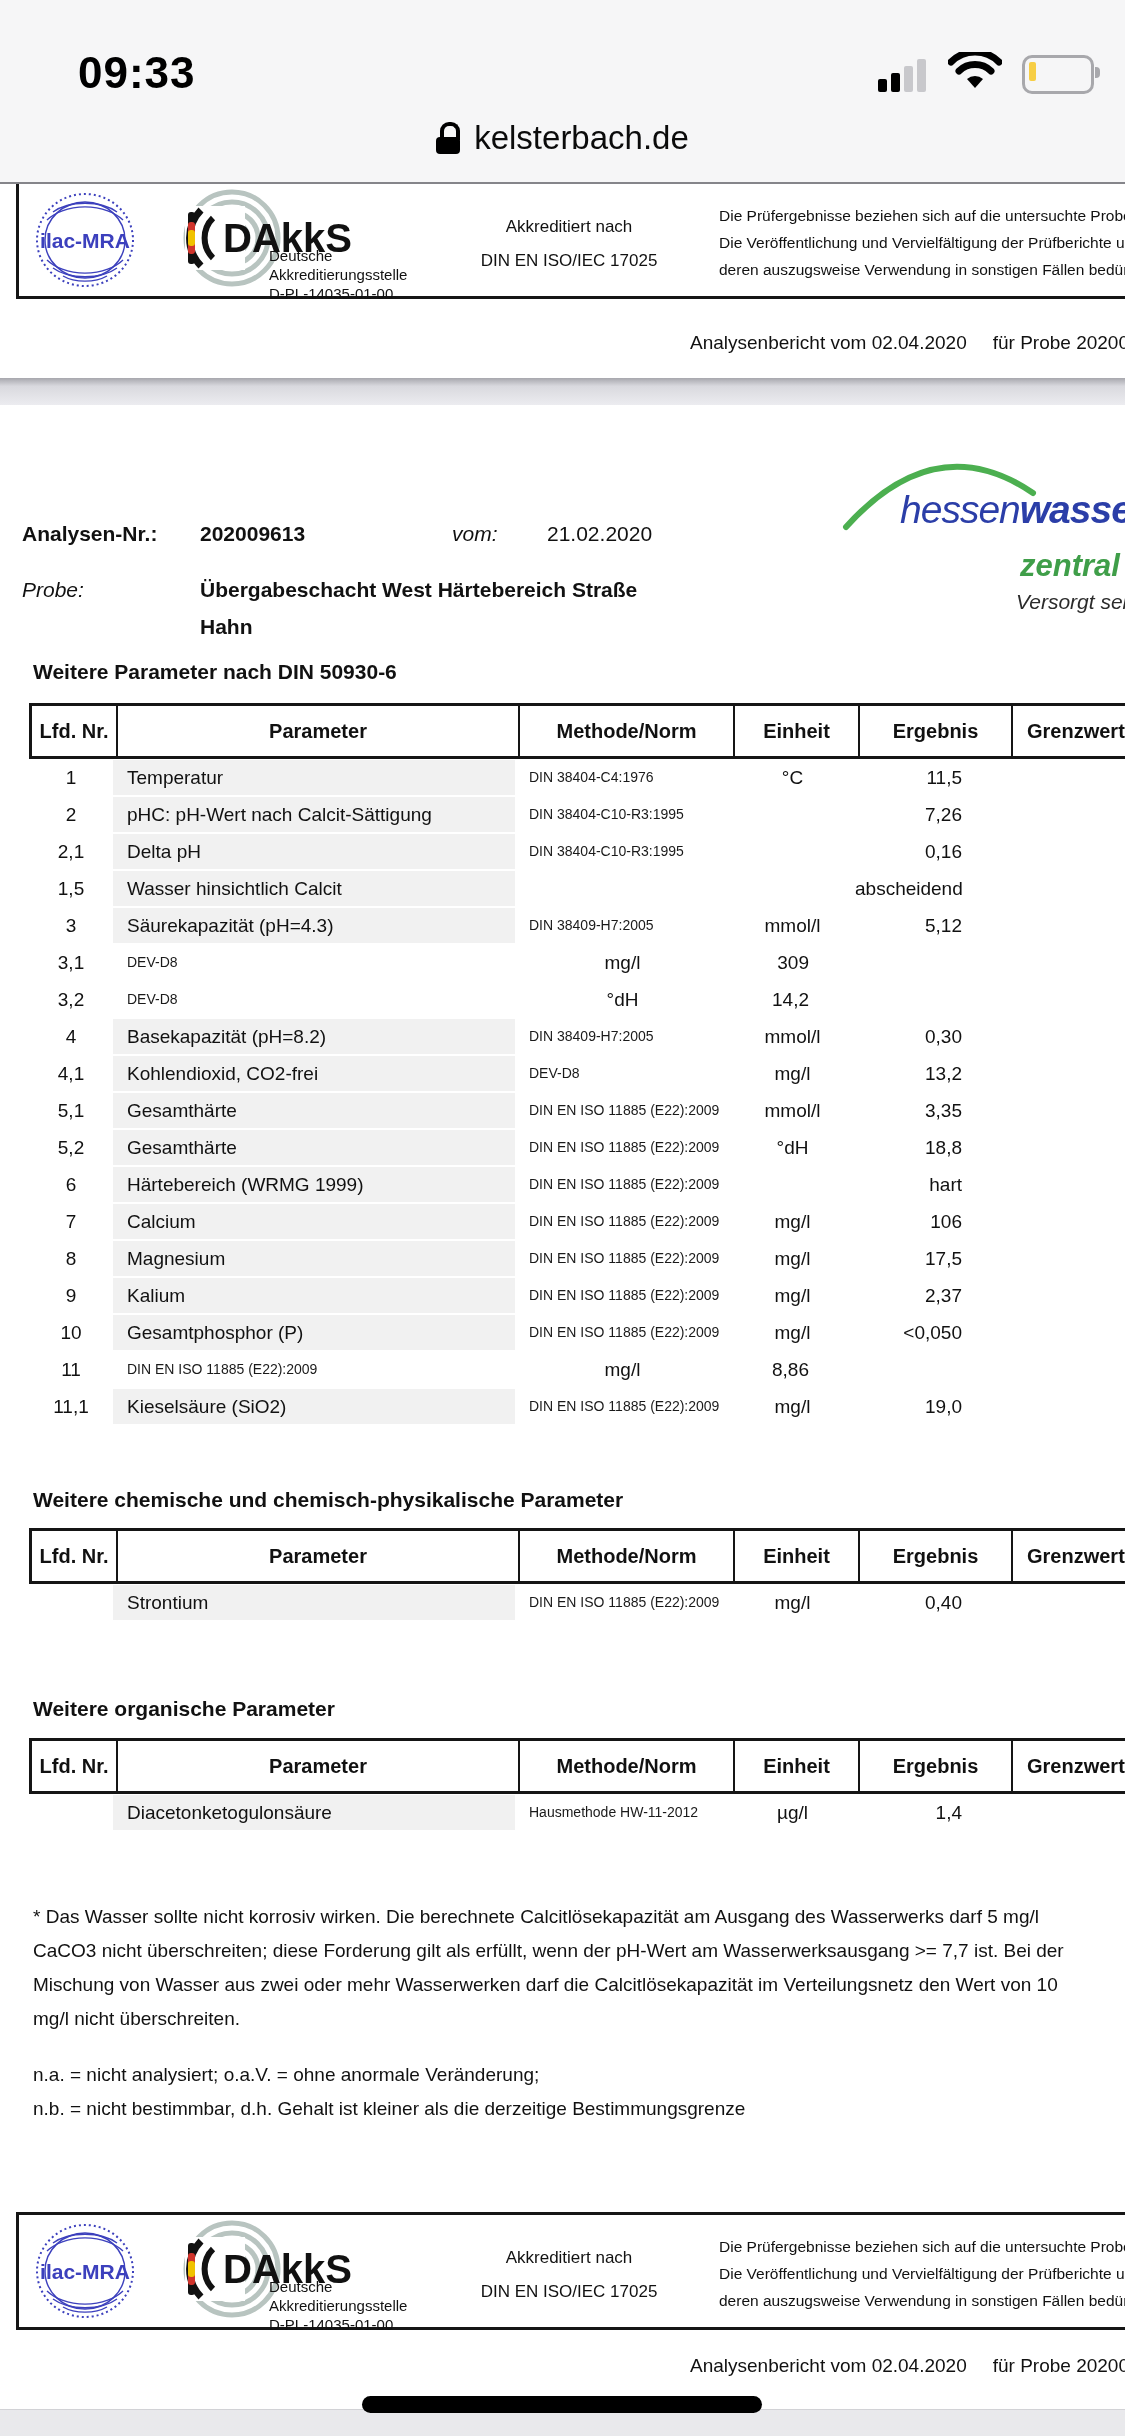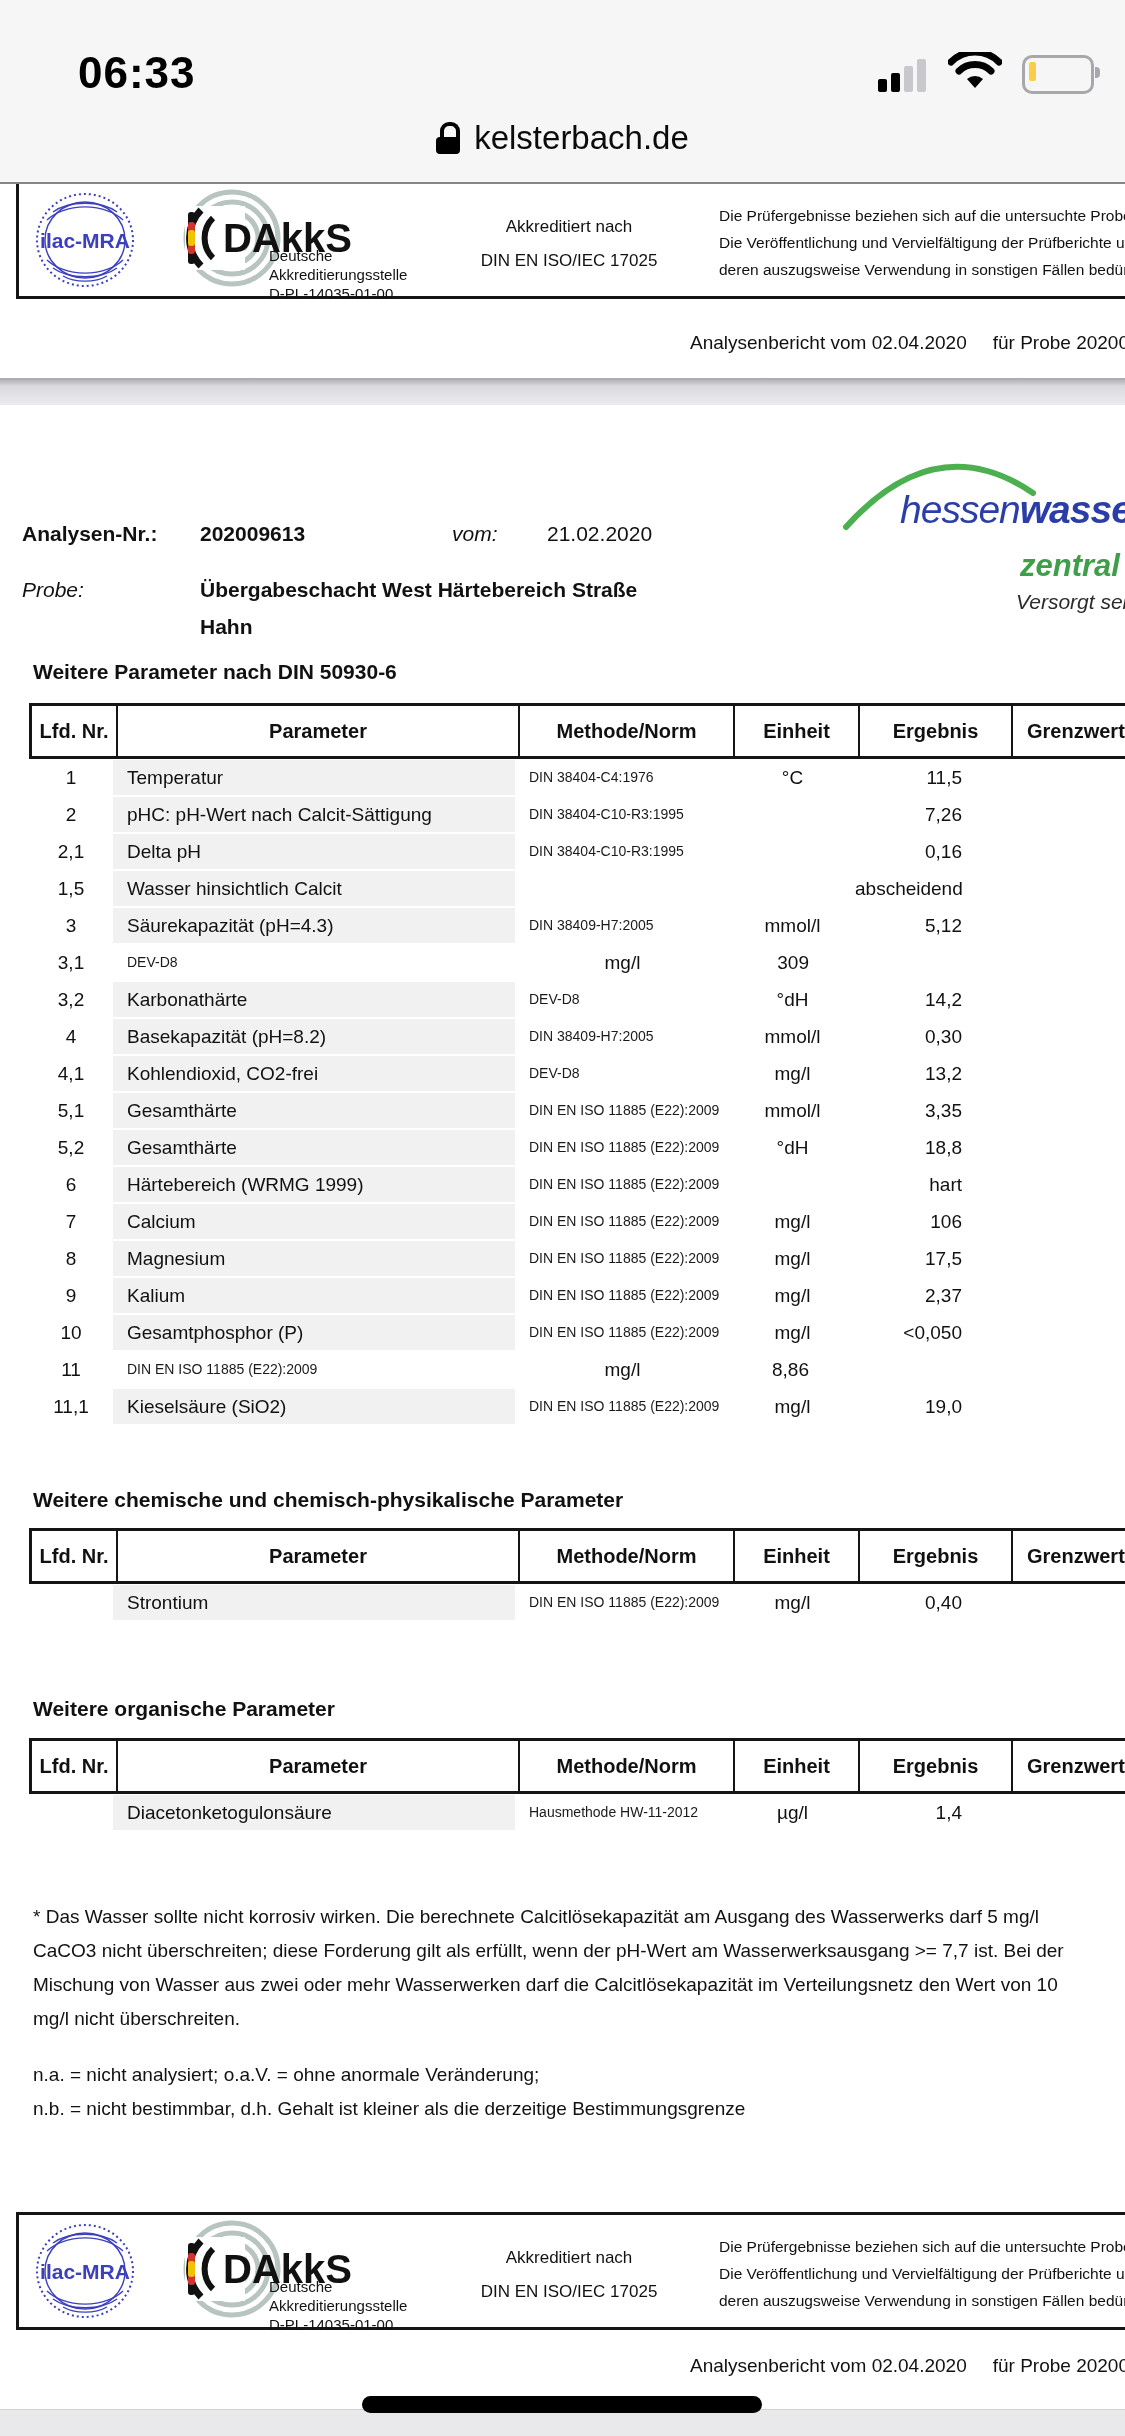--- a/index.html
+++ b/index.html
@@ -75,21 +75,21 @@
   .c4{text-align:right;padding-right:46px;}
   
   .footnote{position:absolute;left:33px;width:1062px;font-size:19px;line-height:34px;color:#111;}
 </style>
 </head>
 <body>
 
 <div class="screen">
 
   <div class="topchrome"></div>
-  <div class="time">06:33</div>
+  <div class="time">09:33</div>
   <div class="sigbars">
     <i class="b1"></i>
       <i class="b2"></i>
       <i class="b3"></i>
       <i class="b4"></i>
   </div>
   <div class="wifi">
     <svg width="54" height="40" viewBox="0 0 54 40">
       <path d="M27 36 L19 27 a12 12 0 0 1 16 0 Z" fill="#000"></path>
       <path d="M11 19 a23 23 0 0 1 32 0" fill="none" stroke="#000" stroke-width="7" stroke-linecap="round"></path>
@@ -233,21 +233,20 @@
         </div>
         <div class="trow">
           <div class="tc c0">3,1</div>
           <div class="tc c2">DEV-D8</div>
           <div class="tc c3">mg/l</div>
           <div class="tc c4">309</div>
           <div class="tc c5"></div>
         </div>
         <div class="trow">
           <div class="tc c0">3,2</div>
-          <div class="tc c1">Karbonathärte</div>
           <div class="tc c2">DEV-D8</div>
           <div class="tc c3">°dH</div>
           <div class="tc c4">14,2</div>
           <div class="tc c5"></div>
         </div>
         <div class="trow">
           <div class="tc c0">4</div>
           <div class="tc c1">Basekapazität (pH=8.2)</div>
           <div class="tc c2">DIN 38409-H7:2005</div>
           <div class="tc c3">mmol/l</div>

